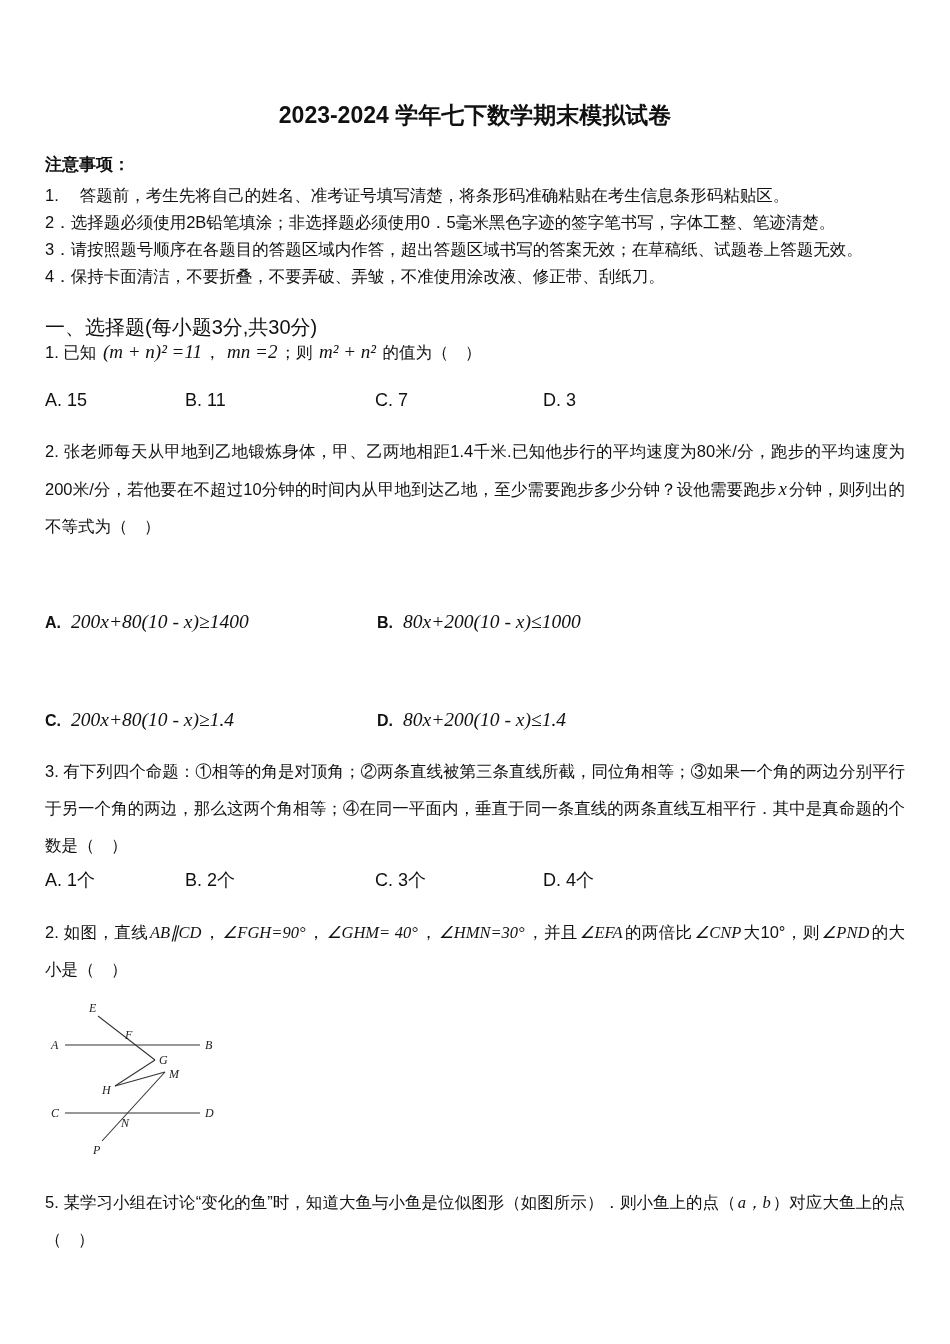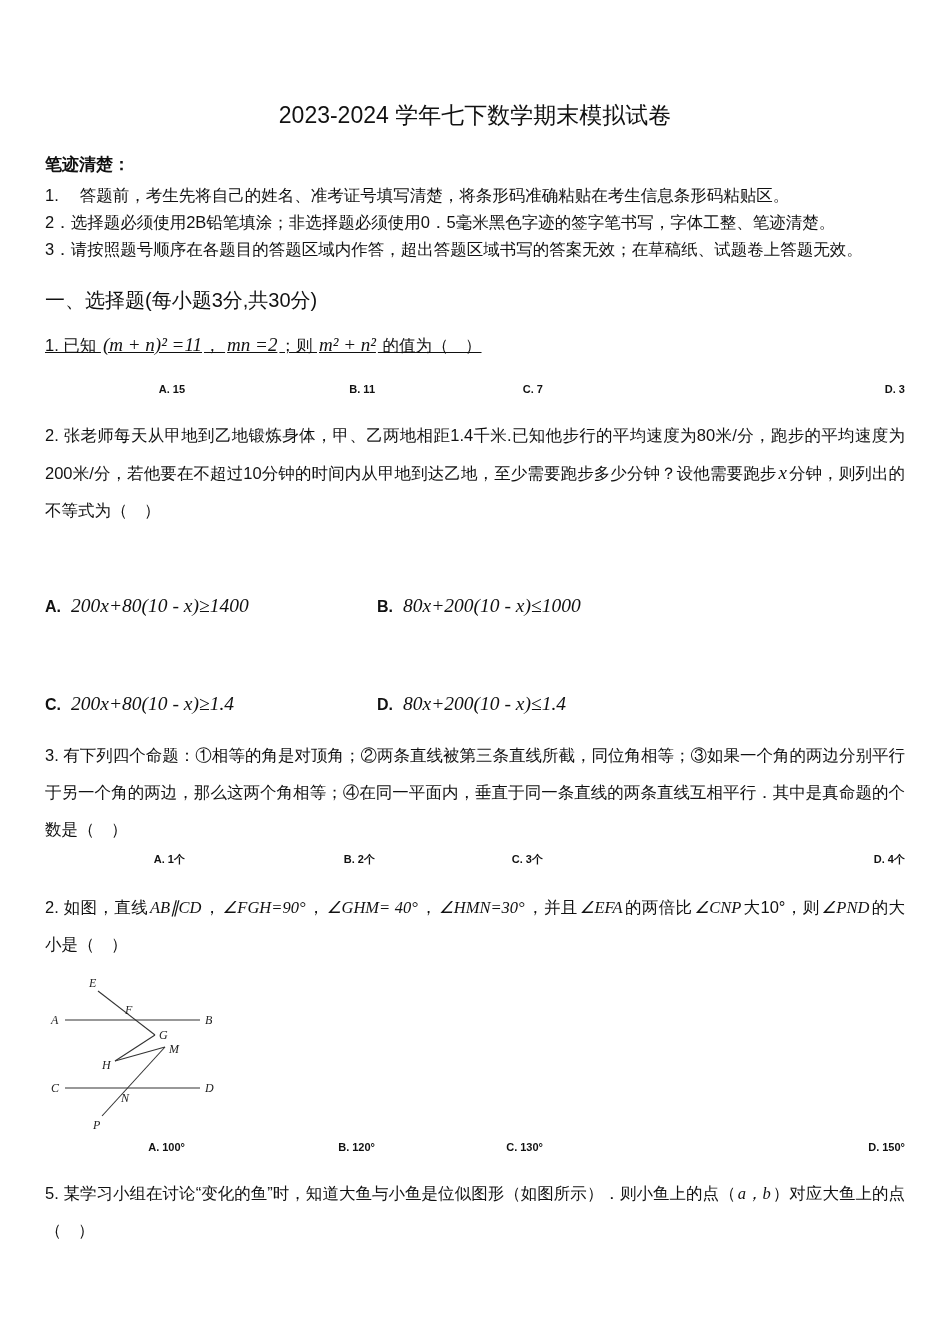--- a/index.html
+++ b/index.html
@@ -11,43 +11,42 @@
   }
   .page {
     width:950px; height:1344px;
     background:#ffffff;
     padding:100px 45px 0 45px;
     overflow:hidden;
   }
   .title {
     text-align:center;
     font-size:23px;
-    font-weight:normal;
+    font-weight:bold;
     margin-bottom:22px;
   }
   .notice-heading { font-size:17px; font-weight:bold; margin-bottom:6px; }
   .notice-item { font-size:16.5px; line-height:27px; }
   .section-heading { font-size:20px; margin-top:24px; }
 
-  .q-line { margin-top:20px; font-size:16.5px;text-decoration:underline; }
+  .q-line { font-size:16.5px; }
   .q-para { margin-top:22px; font-size:16.5px; line-height:37px; text-align:justify; }
   .math {
     font-family:"Liberation Serif", serif;
     font-style:italic;
     padding:0 2px;
   }
   .lg { font-size:19px; }
 
   .opts4 {
     display:grid;
     grid-template-columns:140px 190px 168px auto;
     margin-top:26px;
-    font-size:11px;
-    font-weight:bold;
-    text-align:right;
+    font-size:18px;
+    font-weight:normal;
   }
   .opts2 {
     display:grid;
     grid-template-columns:332px auto;
     row-gap:28px;
     margin-top:18px;
     align-items:baseline;
   }
   .opt2 { display:flex; align-items:baseline; gap:10px; }
   .opt-label { font-size:16px; font-weight:bold; }
@@ -69,24 +68,25 @@
   .tight-opts { margin-top:4px; }
 </style>
 </head>
 <body>
 
 <div class="page">
 
   <h1 class="title">2023-2024 学年七下数学期末模拟试卷</h1>
 
   <div class="notice">
-    <div class="notice-heading">笔迹清楚：</div>
+    <div class="notice-heading">注意事项：</div>
     <p class="notice-item">1.　 答题前，考生先将自己的姓名、准考证号填写清楚，将条形码准确粘贴在考生信息条形码粘贴区。</p>
     <p class="notice-item">2．选择题必须使用2B铅笔填涂；非选择题必须使用0．5毫米黑色字迹的签字笔书写，字体工整、笔迹清楚。</p>
     <p class="notice-item">3．请按照题号顺序在各题目的答题区域内作答，超出答题区域书写的答案无效；在草稿纸、试题卷上答题无效。</p>
+    <p class="notice-item">4．保持卡面清洁，不要折叠，不要弄破、弄皱，不准使用涂改液、修正带、刮纸刀。</p>
   </div>
 
   <div class="section-heading">一、选择题(每小题3分,共30分)</div>
 
   <p class="q-line"><span>1. 已知 </span><span class="math lg">(m + n)² =11</span><span>， </span><span class="math lg">mn =2</span><span>；则 </span><span class="math lg">m² + n²</span><span> 的值为（　）</span></p>
   <div class="opts4">
     <span>A. 15</span>
     <span>B. 11</span>
     <span>C. 7</span>
     <span>D. 3</span>
@@ -137,22 +137,16 @@
       <text x="114" y="66">G</text>
       <text x="124" y="80">M</text>
       <text x="57" y="96">H</text>
       <text x="6" y="119">C</text>
       <text x="76" y="129">N</text>
       <text x="160" y="119">D</text>
       <text x="48" y="156">P</text>
     </svg>
   </div>
 
-  <div class="opts4 tight-opts">
-    <span>A. 100°</span>
-    <span>B. 120°</span>
-    <span>C. 130°</span>
-    <span>D. 150°</span>
-  </div>
 
   <p class="q-para"><span>5. 某学习小组在讨论“变化的鱼”时，知道大鱼与小鱼是位似图形（如图所示）．则小鱼上的点（</span><span class="math">a，b</span><span>）对应大鱼上的点（　）</span></p>
 
 </div>
 
 </body></html>

